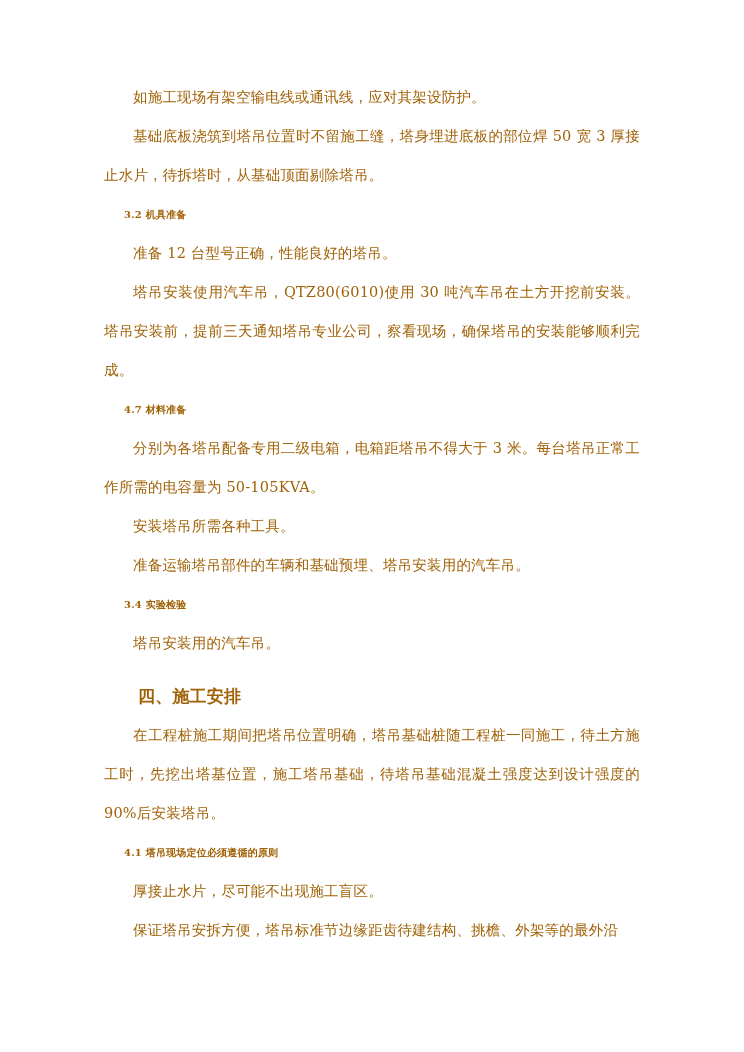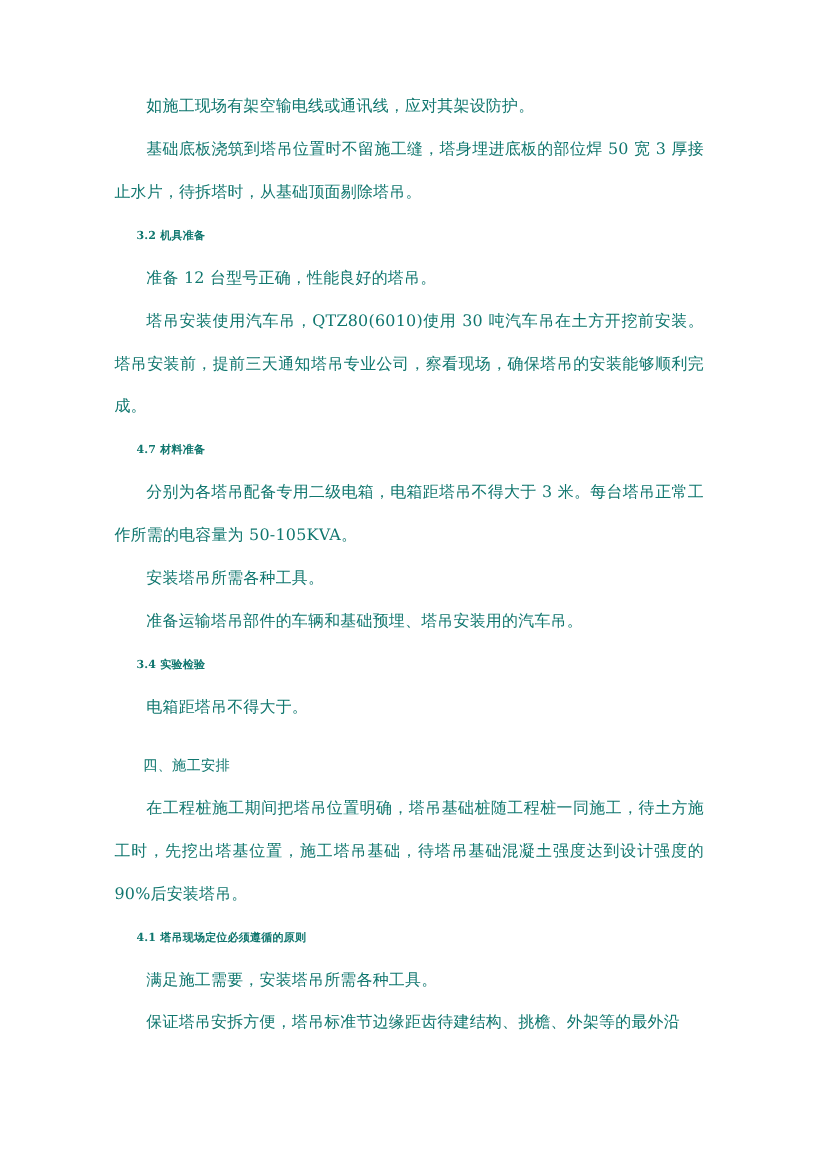--- a/index.html
+++ b/index.html
@@ -22,57 +22,57 @@
   .content {
     position: absolute;
     left: 104px;
     top: 78px;
     width: 536px;
   }
   p {
     margin: 0 0 0 0;
     font-size: 14.5px;
     line-height: 39px;
-    color: #0f766e;
+    color: #a16207;
     text-align: justify;
     text-justify: inter-ideograph;
     letter-spacing: 0.2px;
   }
   p.body-text {
     text-indent: 2em;
   }
   p.heading {
     font-weight: bold;
     text-indent: 2em;
     font-size: 10px;
   }
   p.heading-major {
-    font-weight: normal;
+    font-weight: bold;
     text-indent: 2em;
-    font-size: 13px;
+    font-size: 17px;
     margin-top: 14px;
   }
 </style>
 </head>
 <body>
 
 <div class="page">
   <div class="content">
 
     <p class="body-text">如施工现场有架空输电线或通讯线，应对其架设防护。</p>
     <p class="body-text">基础底板浇筑到塔吊位置时不留施工缝，塔身埋进底板的部位焊 50 宽 3 厚接止水片，待拆塔时，从基础顶面剔除塔吊。</p>
     <p class="heading">3.2 机具准备</p>
     <p class="body-text">准备 12 台型号正确，性能良好的塔吊。</p>
     <p class="body-text">塔吊安装使用汽车吊，QTZ80(6010)使用 30 吨汽车吊在土方开挖前安装。塔吊安装前，提前三天通知塔吊专业公司，察看现场，确保塔吊的安装能够顺利完成。</p>
     <p class="heading">4.7 材料准备</p>
     <p class="body-text">分别为各塔吊配备专用二级电箱，电箱距塔吊不得大于 3 米。每台塔吊正常工作所需的电容量为 50-105KVA。</p>
     <p class="body-text">安装塔吊所需各种工具。</p>
     <p class="body-text">准备运输塔吊部件的车辆和基础预埋、塔吊安装用的汽车吊。</p>
     <p class="heading">3.4 实验检验</p>
-    <p class="body-text">电箱距塔吊不得大于。</p>
+    <p class="body-text">塔吊安装用的汽车吊。</p>
     <p class="heading-major">四、施工安排</p>
     <p class="body-text">在工程桩施工期间把塔吊位置明确，塔吊基础桩随工程桩一同施工，待土方施工时，先挖出塔基位置，施工塔吊基础，待塔吊基础混凝土强度达到设计强度的 90%后安装塔吊。</p>
     <p class="heading">4.1 塔吊现场定位必须遵循的原则</p>
-    <p class="body-text">满足施工需要，安装塔吊所需各种工具。</p>
+    <p class="body-text">厚接止水片，尽可能不出现施工盲区。</p>
     <p class="body-text">保证塔吊安拆方便，塔吊标准节边缘距齿待建结构、挑檐、外架等的最外沿</p>
 
   </div>
 </div>
 
 </body></html>

